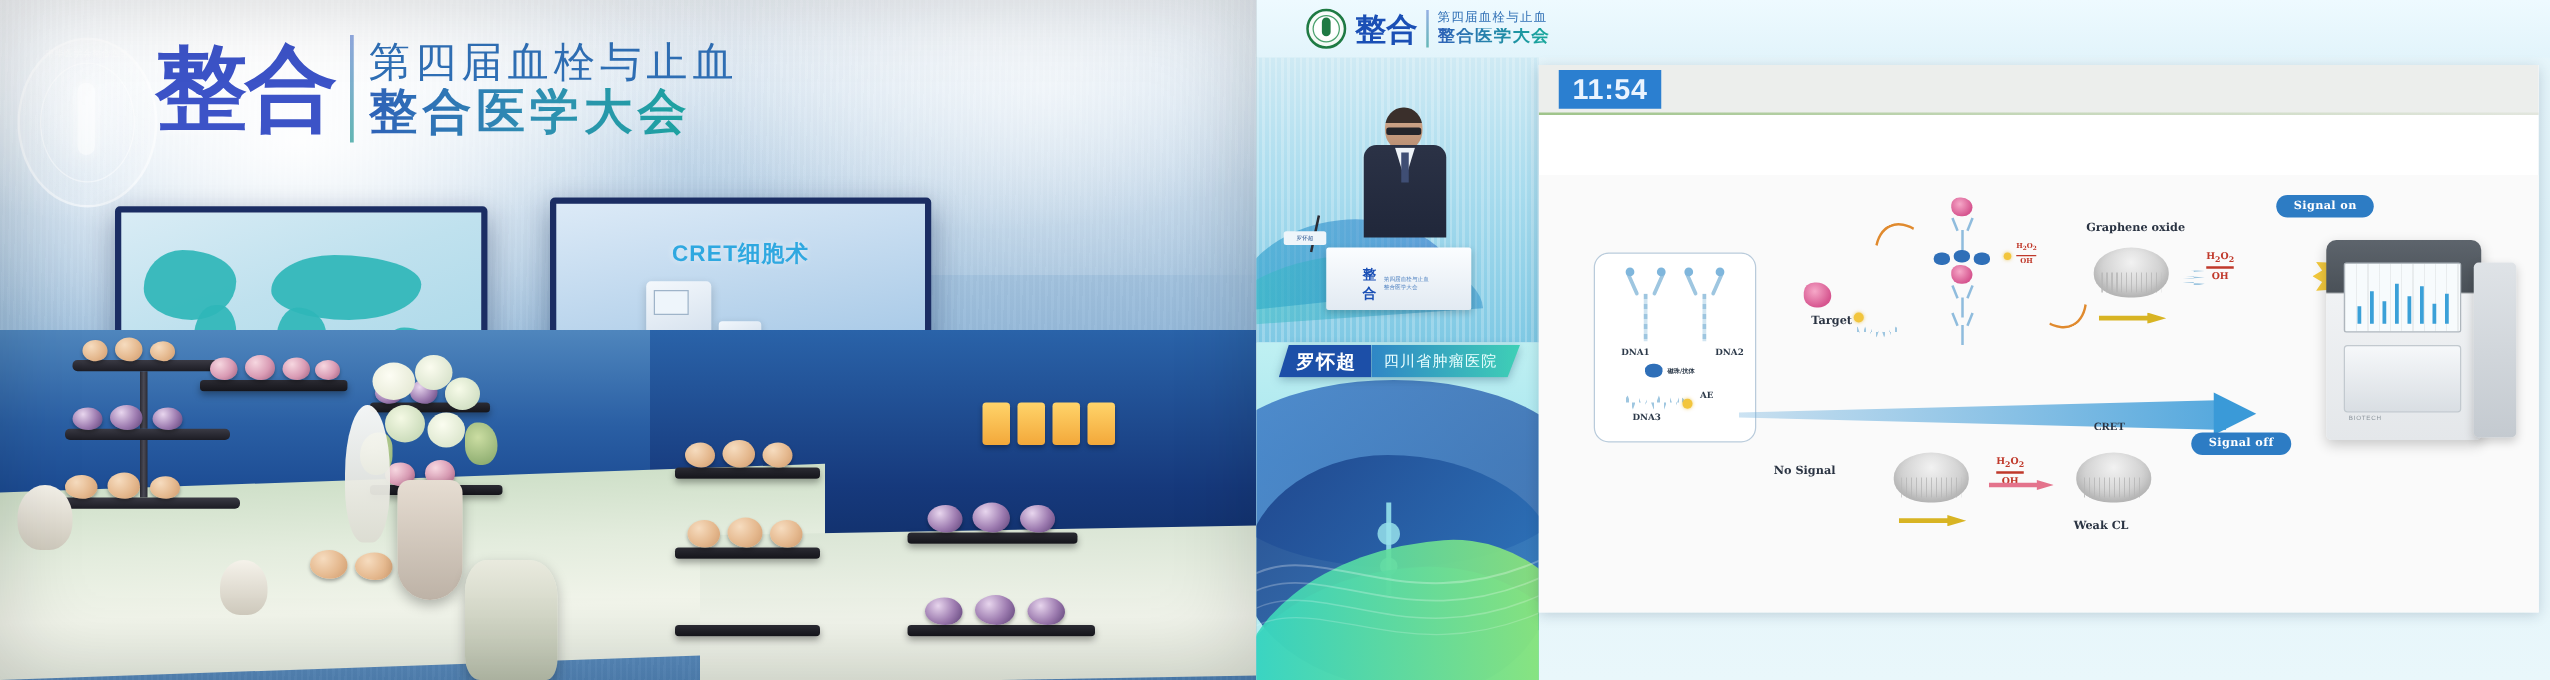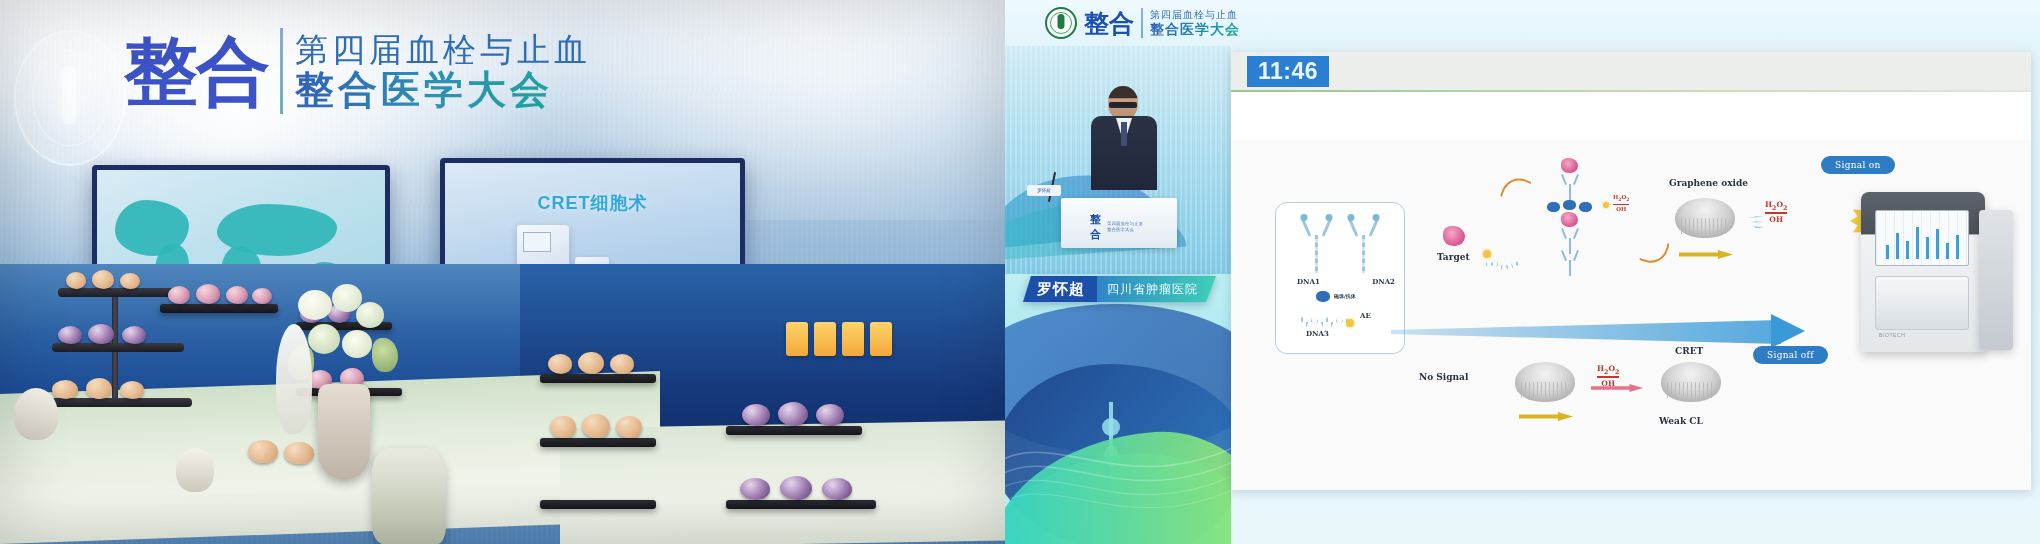--- a/index.html
+++ b/index.html
@@ -227,21 +227,21 @@
   .pink-arrow{position:absolute;width:52px;height:8px;background:#e4738c;
     clip-path:polygon(0 28%,74% 28%,74% 0,100% 50%,74% 100%,74% 72%,0 72%);}
   .hox{position:absolute;text-align:center;font-size:7.5px;color:#c0392b;font-weight:700;
     font-family:"DejaVu Serif","Liberation Serif",serif;line-height:1.25;}
   .hox .bar{height:1.5px;background:#c0392b;margin:1px 0;}
   .burst{position:absolute;width:48px;height:46px;background:#f2c83c;
     clip-path:polygon(50% 0,60% 16%,76% 8%,76% 26%,94% 25%,84% 40%,100% 50%,84% 60%,94% 75%,76% 74%,76% 92%,60% 84%,50% 100%,40% 84%,24% 92%,24% 74%,6% 75%,16% 60%,0 50%,16% 40%,6% 25%,24% 26%,24% 8%,40% 16%);
     display:flex;align-items:center;justify-content:center;}
   .burst span{font-size:10px;font-weight:700;color:#4a4327;font-family:"DejaVu Serif","Liberation Serif",serif;}
   .pill{position:absolute;padding:4px 14px;border-radius:11px;background:#2d7cc4;color:#fff;
-    font-size:9px;font-weight:400;font-family:"DejaVu Serif","Liberation Serif",serif;letter-spacing:.3px;}
+    font-size:9px;font-weight:700;font-family:"DejaVu Serif","Liberation Serif",serif;letter-spacing:.3px;}
   .figlabel{position:absolute;font-size:9px;font-weight:700;color:#2a3342;
     font-family:"DejaVu Serif","Liberation Serif",serif;}
   .cluster{position:absolute;width:42px;height:58px;}
   .tiny-y{position:absolute;width:22px;height:26px;}
   .tiny-y::before,.tiny-y::after{content:"";position:absolute;top:0;width:2px;height:11px;background:#8fbcdd;}
   .tiny-y::before{left:4px;transform:rotate(-22deg);}
   .tiny-y::after{right:4px;transform:rotate(22deg);}
   .tiny-stem{position:absolute;left:50%;top:10px;transform:translateX(-50%);width:2px;height:16px;background:#8fbcdd;}
 
   
@@ -437,21 +437,21 @@
       </svg>
     </div>
 
     <div class="namebadge">
       <div class="nb-name">罗怀超</div>
       <div class="nb-org">四川省肿瘤医院</div>
     </div>
 
     <div class="slide">
       <div class="slide-topband"></div>
-      <div class="time-chip">11:46</div>
+      <div class="time-chip">11:54</div>
 
       <div class="slide-body">
         <div class="fig">
 
           <div class="fig-box">
             <div class="dna-pair">
               <div class="yshape">
                 <div class="y-arm" style="left:5px;top:0;transform:rotate(-24deg);"></div>
                 <div class="y-arm" style="right:5px;top:0;transform:rotate(24deg);"></div>
                 <div class="y-dot" style="left:1px;top:-3px;"></div>
@@ -470,21 +470,21 @@
             <div class="lab" style="right:9px;top:74px;">DNA2</div>
             <div class="blue-clump" style="left:40px;top:88px;"></div>
             <div class="lab" style="left:58px;top:90px;font-size:5px;">磁珠/抗体</div>
             <div class="squiggle" style="left:22px;top:112px;"></div>
             <div class="dot-yellow" style="left:70px;top:116px;"></div>
             <div class="lab" style="left:84px;top:108px;">AE</div>
             <div class="lab" style="left:30px;top:126px;">DNA3</div>
           </div>
 
           <div class="target" style="left:212px;top:86px;"></div>
-          <div class="figlabel" style="left:206px;top:112px;">Target</div>
+          <div class="figlabel" style="left:218px;top:112px;">Target</div>
           <div class="dot-yellow" style="left:252px;top:110px;"></div>
           <div class="squiggle" style="left:252px;top:120px;width:38px;height:11px;"></div>
 
           <div class="arrow-curve" style="left:272px;top:36px;width:50px;height:86px;transform:rotate(-24deg);"></div>
           <div class="arrow-curve" style="left:380px;top:36px;width:50px;height:86px;transform:rotate(152deg);"></div>
 
           <div class="cluster" style="left:318px;top:18px;">
             <div class="target" style="left:12px;top:0;width:17px;height:15px;"></div>
             <div class="tiny-y" style="left:10px;top:16px;">
                 <div class="tiny-stem"></div>
@@ -531,21 +531,21 @@
           <div class="figlabel" style="left:188px;top:232px;">No Signal</div>
           <div class="go" style="left:284px;top:222px;"></div>
           <div class="ylw-arrow" style="left:288px;top:272px;"></div>
           <div class="hox" style="left:366px;top:224px;">
             <div>H<sub>2</sub>O<sub>2</sub></div>
               <div class="bar"></div>
               <div>OH</div>
           </div>
           <div class="pink-arrow" style="left:360px;top:244px;"></div>
           <div class="go" style="left:430px;top:222px;"></div>
-          <div class="figlabel" style="left:444px;top:206px;">CRET</div>
+          <div class="figlabel" style="left:444px;top:196px;font-family:Liberation Serif, serif;">CRET</div>
           <div class="figlabel" style="left:428px;top:276px;">Weak CL</div>
           <div class="pill" style="left:522px;top:206px;">Signal off</div>
 
           <div class="machine">
             <div class="mch-body">
               <div class="mch-screen">
                 <div class="mch-grid"></div>
                 <div class="mch-line" style="left:10px;height:14px;"></div>
                 <div class="mch-line" style="left:20px;height:26px;"></div>
                 <div class="mch-line" style="left:30px;height:18px;"></div>

